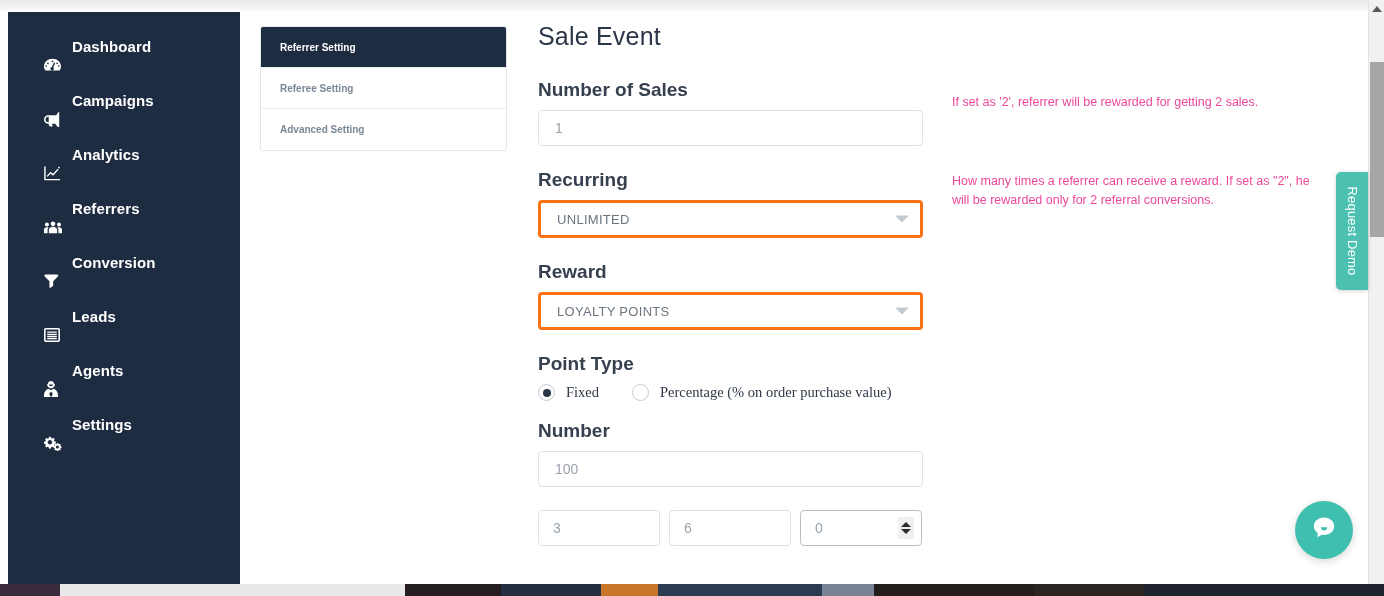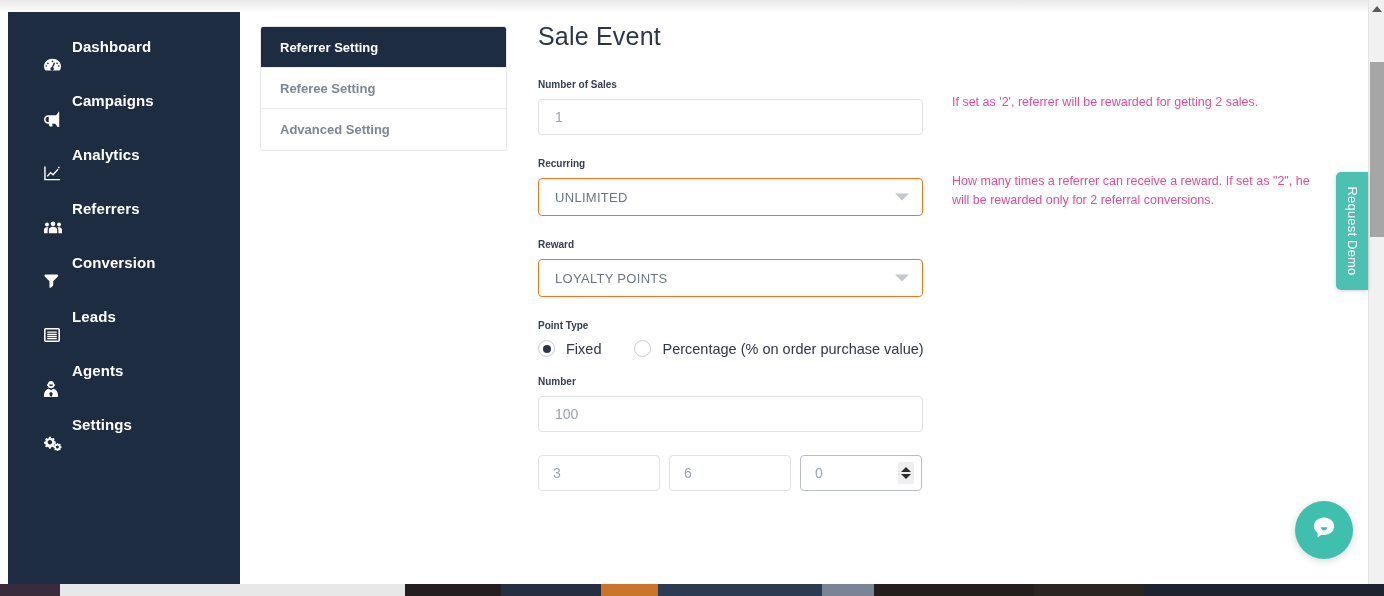--- a/index.html
+++ b/index.html
@@ -70,21 +70,21 @@
     width: 247px;
     background: #ffffff;
     border: 1px solid #e6e6e6;
     border-radius: 3px;
     overflow: hidden;
   }
   .tab-item {
     height: 41px;
     line-height: 41px;
     padding-left: 19px;
-    font-size: 13px;
+    font-size: 10px;
     font-weight: bold;
     color: #7b8794;
     border-bottom: 1px solid #ececec;
     background: #ffffff;
     cursor: pointer;
   }
   .tab-item:last-child { border-bottom: none; }
   .tab-item.active {
     background: #1e2c42;
     color: #ffffff;
@@ -98,21 +98,21 @@
   }
   .page-title {
     font-size: 25px;
     font-weight: normal;
     color: #2b3648;
     letter-spacing: .2px;
     margin-bottom: 28px;
   }
   .field { margin-bottom: 0; }
   .field-label {
-    font-size: 10px;
+    font-size: 19px;
     font-weight: bold;
     color: #36404f;
     margin-bottom: 9px;
     display: block;
   }
   .text-input {
     width: 385px;
     height: 36px;
     border: 1px solid #dfe2e6;
     border-radius: 4px;
@@ -121,21 +121,21 @@
     color: #9aa3ad;
     font-family: "Liberation Sans", sans-serif;
     background: #ffffff;
     outline: none;
   }
   .text-input::placeholder { color: #9aa3ad; }
   .select-wrap { position: relative; width: 385px; }
   .select-box {
     width: 385px;
     height: 38px;
-    border: 1px solid #f97316;
+    border: 3px solid #f97316;
     border-radius: 4px;
     padding: 0 16px;
     display: flex;
     align-items: center;
     font-size: 13px;
     color: #6c7680;
     letter-spacing: .3px;
     background: #ffffff;
     cursor: pointer;
   }
@@ -173,20 +173,21 @@
     width: 8px; height: 8px;
     border-radius: 50%;
     background: #2b3648;
   }
   .radio-label {
     font-size: 14.5px;
     color: #2e3846;
     margin-left: 11px;
     margin-right: 33px;
     white-space: nowrap;
+    font-family: Liberation Serif, serif;
   }
 
   
   .expiry-row { display: flex; gap: 9px; }
   .expiry-input {
     width: 122px;
     height: 36px;
     border: 1px solid #dfe2e6;
     border-radius: 4px;
     padding: 0 14px;

